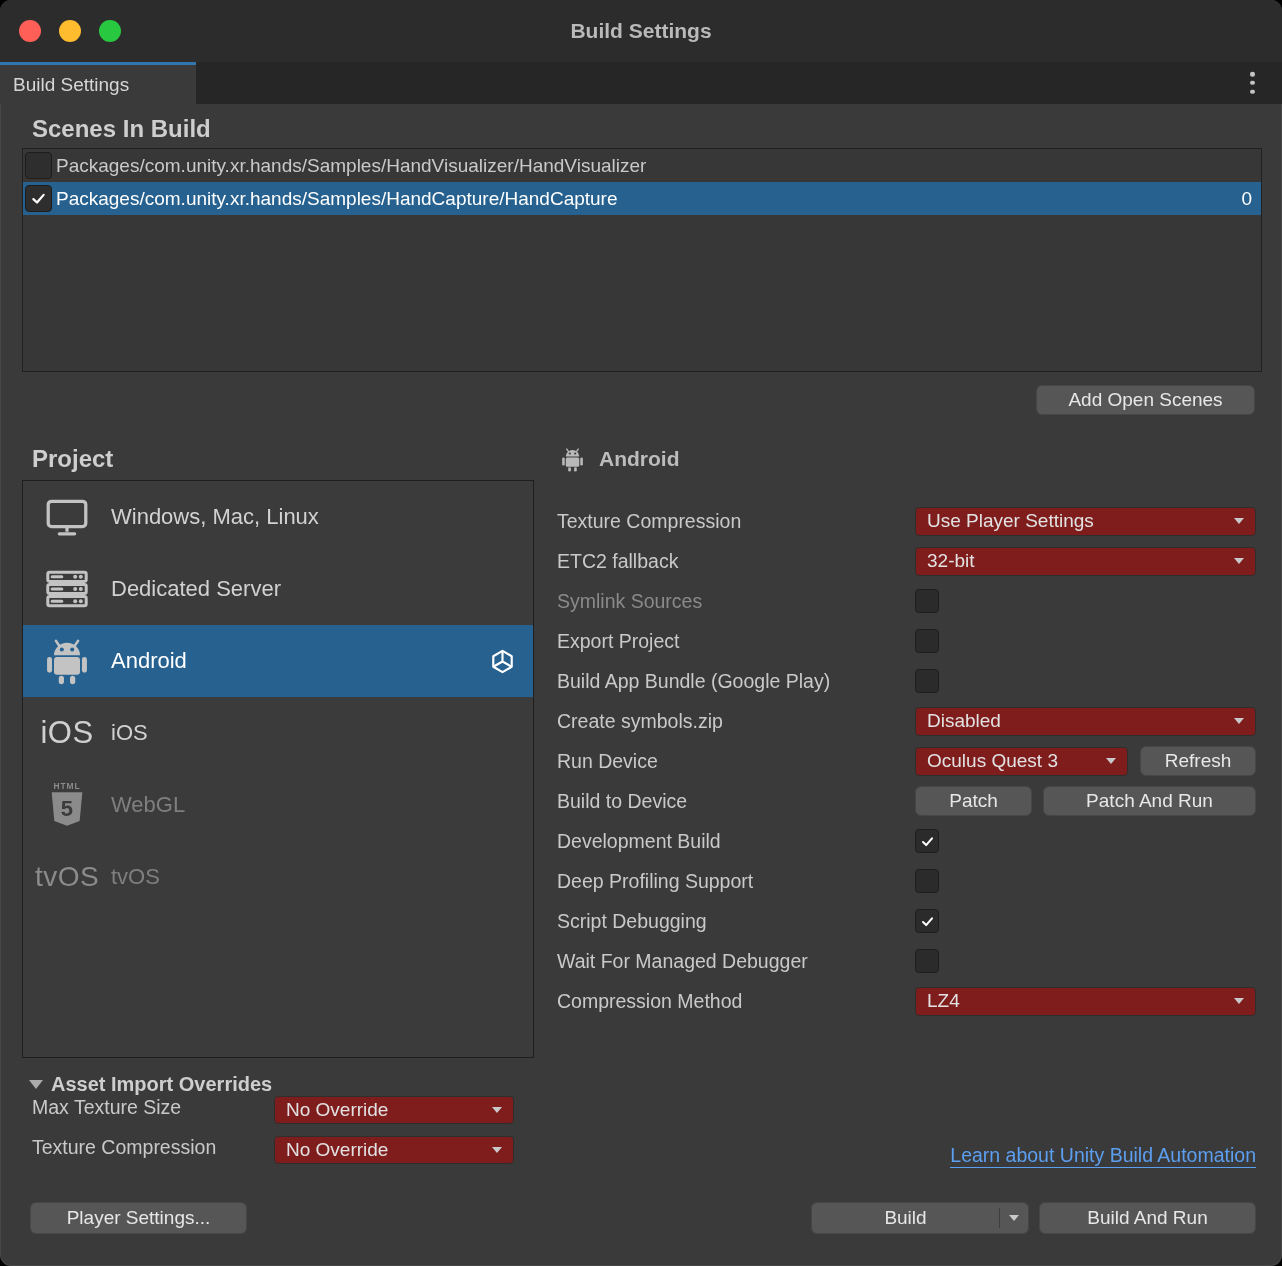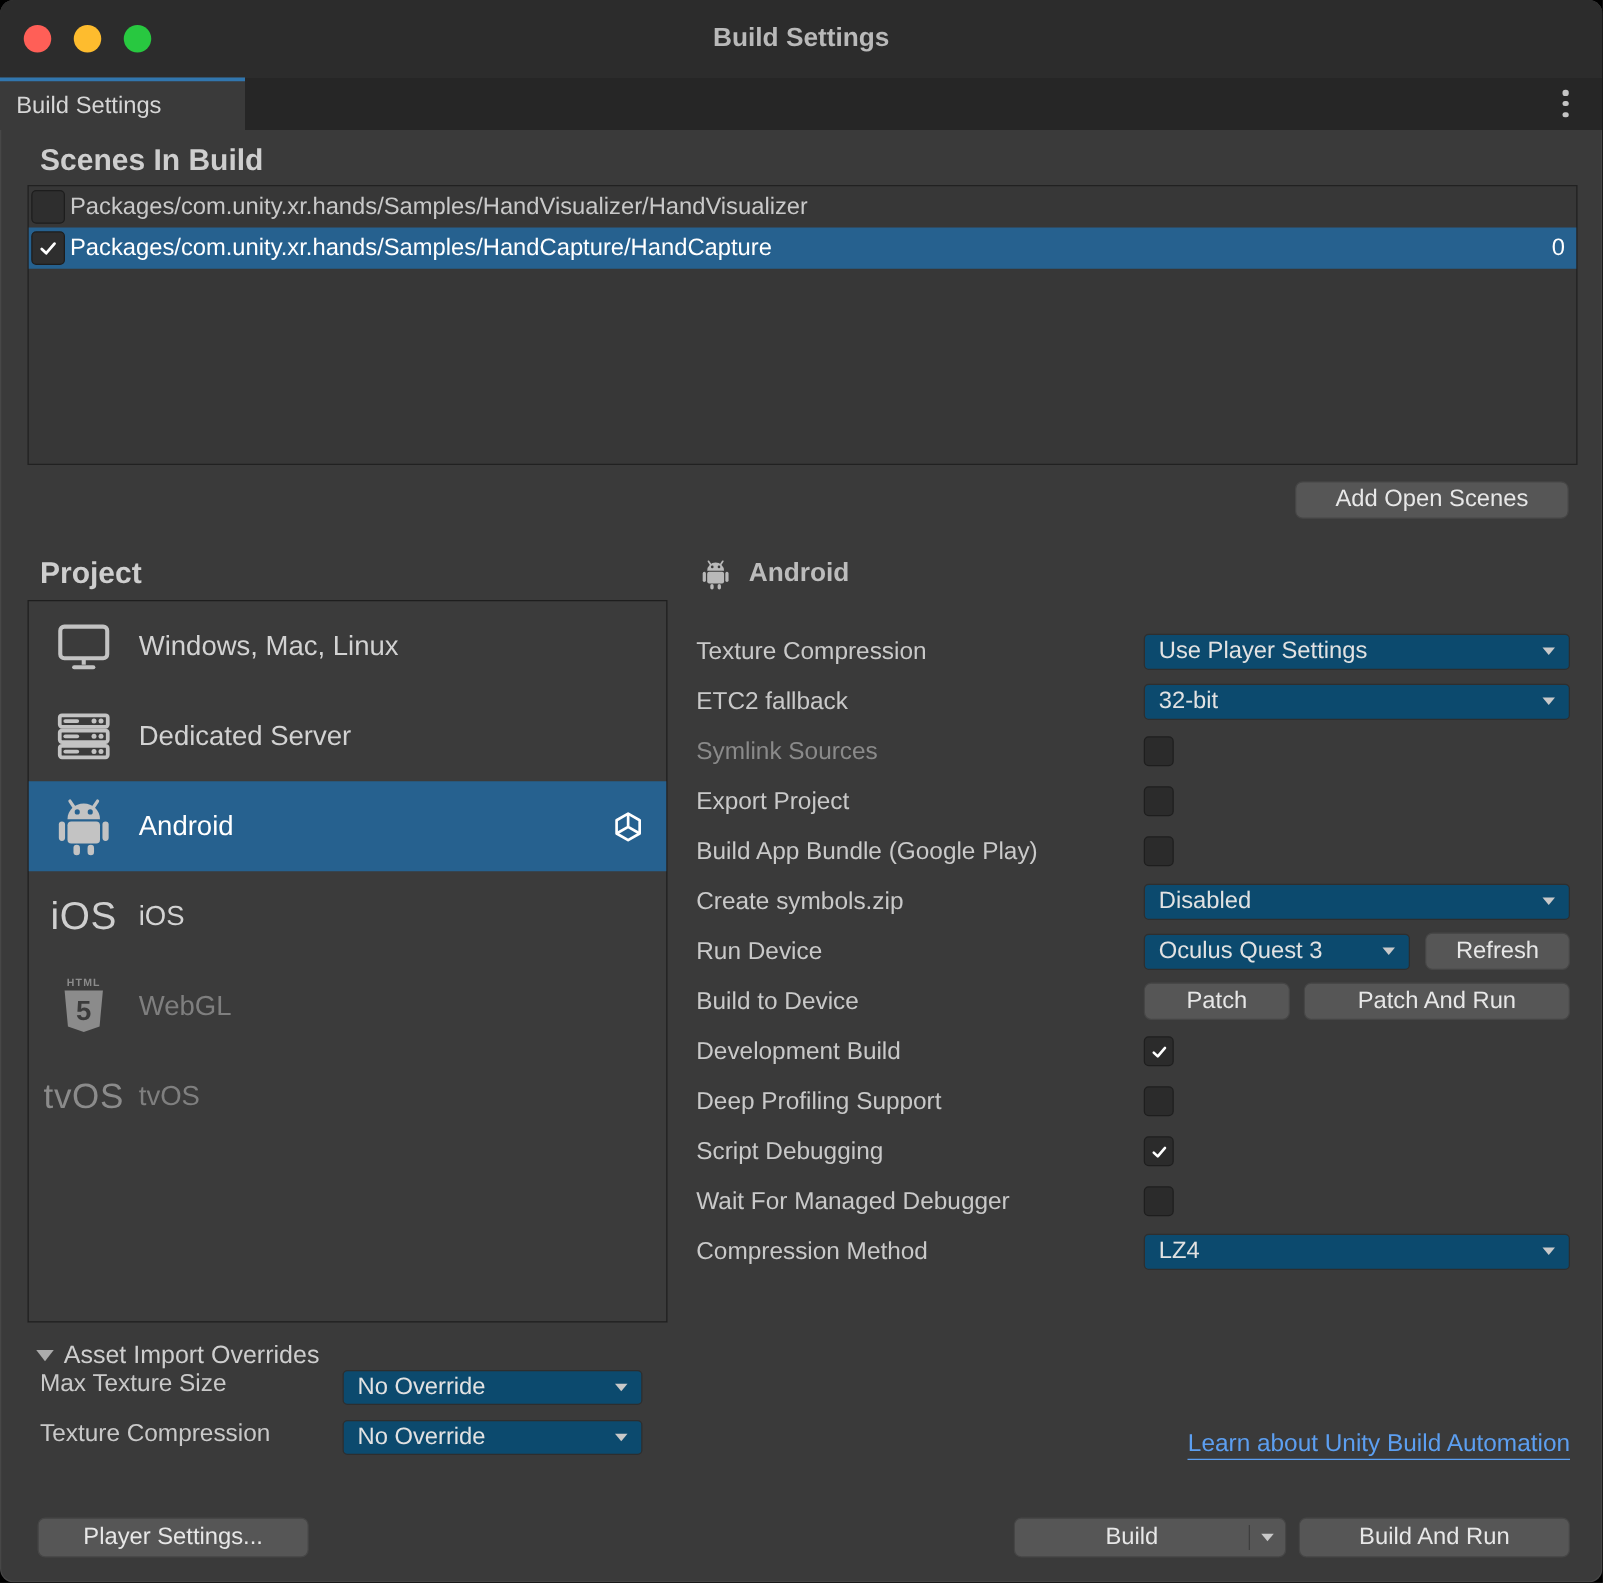--- a/index.html
+++ b/index.html
@@ -51,38 +51,38 @@
   
   .rightcol { flex:1; margin-left:23px; min-width:0; }
   .panel-header { display:flex; align-items:center; height:26px; padding-left:2px; }
   .panel-icon { color:#b9b9b9; margin-right:13px; display:flex; --eyebg:#3a3a3a; }
   .panel-title { font-weight:bold; font-size:21px; color:#bcbcbc; }
   .settings { margin-top:29px; }
   .srow { height:40px; display:flex; align-items:center; }
   .slabel { width:358px; flex:none; font-size:19.5px; color:#c9c9c9; }
   .slabel.dim { color:#8a8a8a; }
   .sctrl { flex:1; display:flex; align-items:center; margin-right:6px; }
-  .dropdown { height:29px; background:#0c4a6e; border:1px solid #2e2e2e; border-radius:4px; display:flex; align-items:center; padding:0 11px; cursor:pointer; flex:1; }
+  .dropdown { height:29px; background:#7f1d1d; border:1px solid #2e2e2e; border-radius:4px; display:flex; align-items:center; padding:0 11px; cursor:pointer; flex:1; }
   .dd-label { font-size:19px; color:#e2e2e2; flex:1; white-space:nowrap; overflow:hidden; }
   .dd-arrow { width:0; height:0; border-left:5.5px solid transparent; border-right:5.5px solid transparent; border-top:6.5px solid #c9c9c9; flex:none; margin-left:8px; }
   .checkbox { width:24px; height:24px; border-radius:4px; background:#2b2b2b; border:1px solid #1e1e1e; display:flex; align-items:center; justify-content:center; cursor:pointer; flex:none; }
   .dropdown.rd { flex:none; width:213px; }
   .btn.refresh { flex:1; margin-left:12px; }
   .btn.patch { width:117px; flex:none; }
   .btn.patchrun { flex:1; margin-left:11px; }
   
   .bottom { position:relative; margin-top:14px; }
   .foldout { display:flex; align-items:center; height:24px; padding-left:7px; cursor:pointer; }
   .tri { width:0; height:0; border-left:7.5px solid transparent; border-right:7.5px solid transparent; border-top:9px solid #ababab; margin-right:8px; }
-  .fold-title { font-weight:normal; font-size:20px; color:#cecece; }
+  .fold-title { font-weight:bold; font-size:20px; color:#cecece; }
   .orow { height:40px; display:flex; }
   .olabel { width:252px; flex:none; font-size:19.5px; color:#c9c9c9; padding-left:10px; }
   .orow .dropdown { flex:none; width:240px; height:28px; }
   .link { position:absolute; right:6px; top:72px; font-size:19.5px; color:#5c9ff1; text-decoration:none; border-bottom:1.5px solid #5c9ff1; cursor:pointer; }
-  .footer { display:flex; margin-top:38px; }
+  .footer { display:flex; margin-top:26px; }
   .btn.player { width:217px; height:32px; margin-left:8px; }
   .spacer { flex:1; }
   .split { width:218px; height:32px; padding:0; margin-right:10px; display:flex; align-items:stretch; }
   .split-label { flex:1; display:flex; align-items:center; justify-content:center; }
   .split-sep { width:1px; background:#3e3e3e; margin:5px 0; }
   .split-arrow { width:28px; display:flex; align-items:center; justify-content:center; cursor:pointer; }
   .btn.bnr { width:217px; height:32px; margin-right:6px; }
   .android-eye { fill: var(--eyebg); }
 </style>
 </head>

